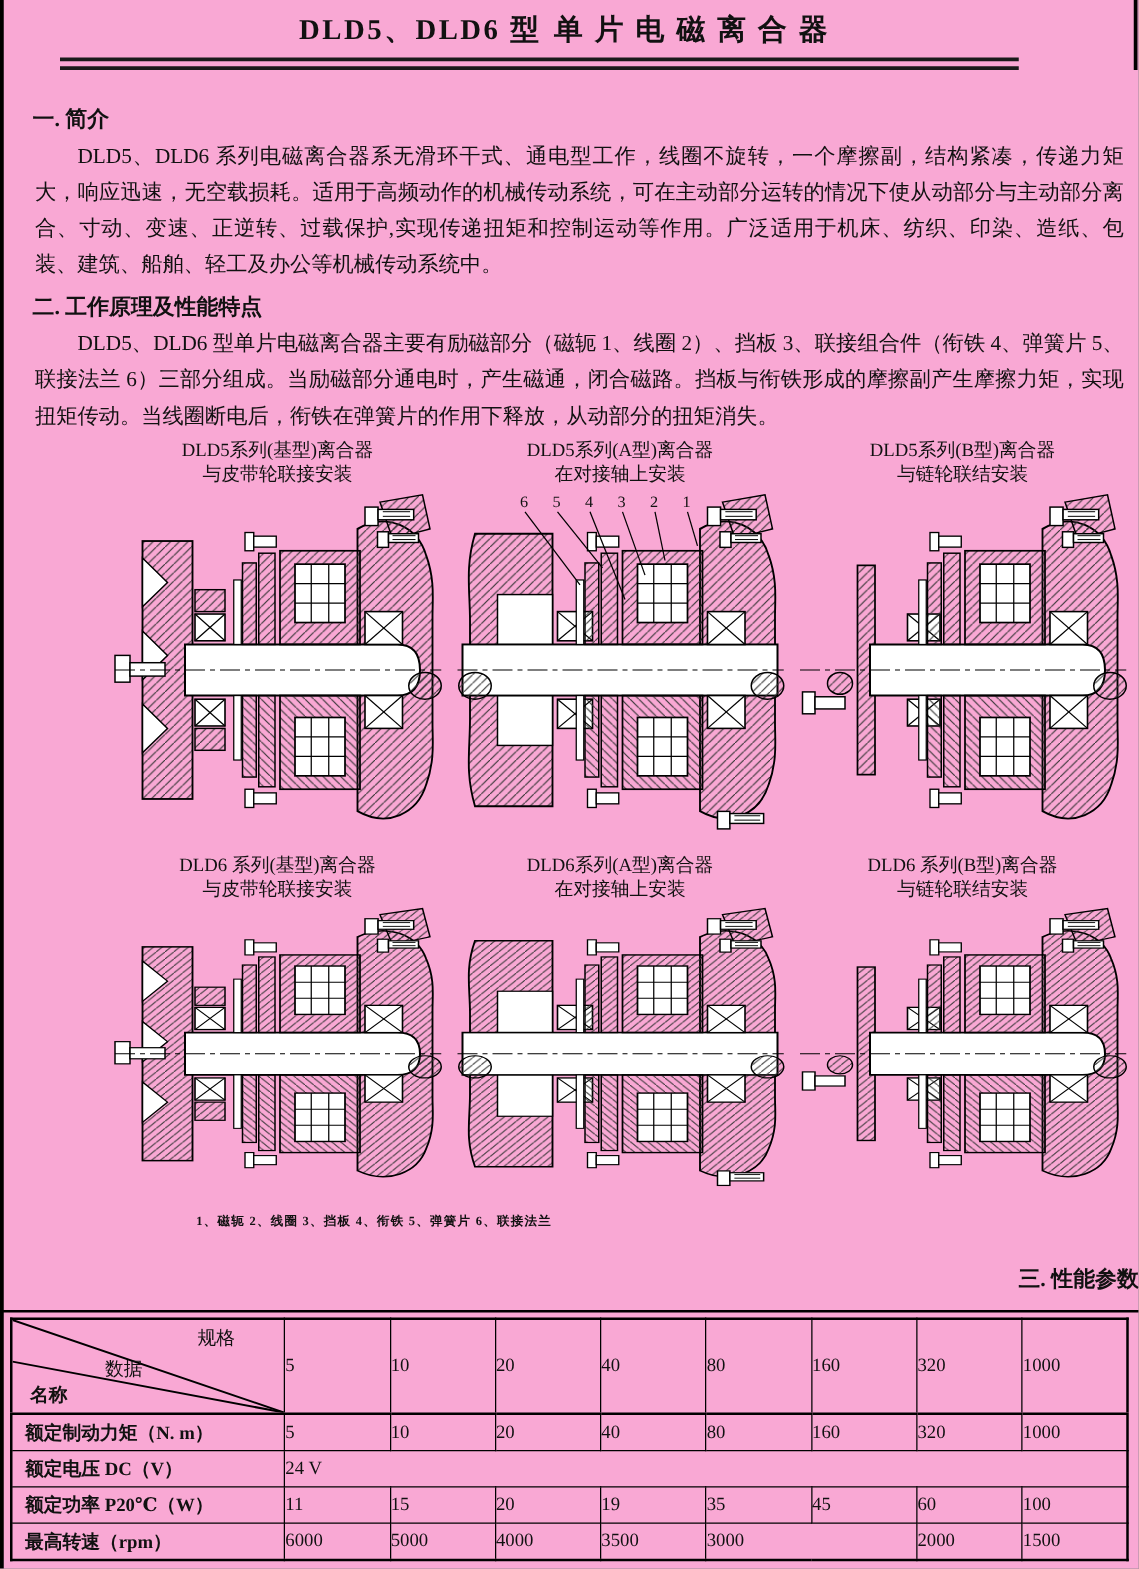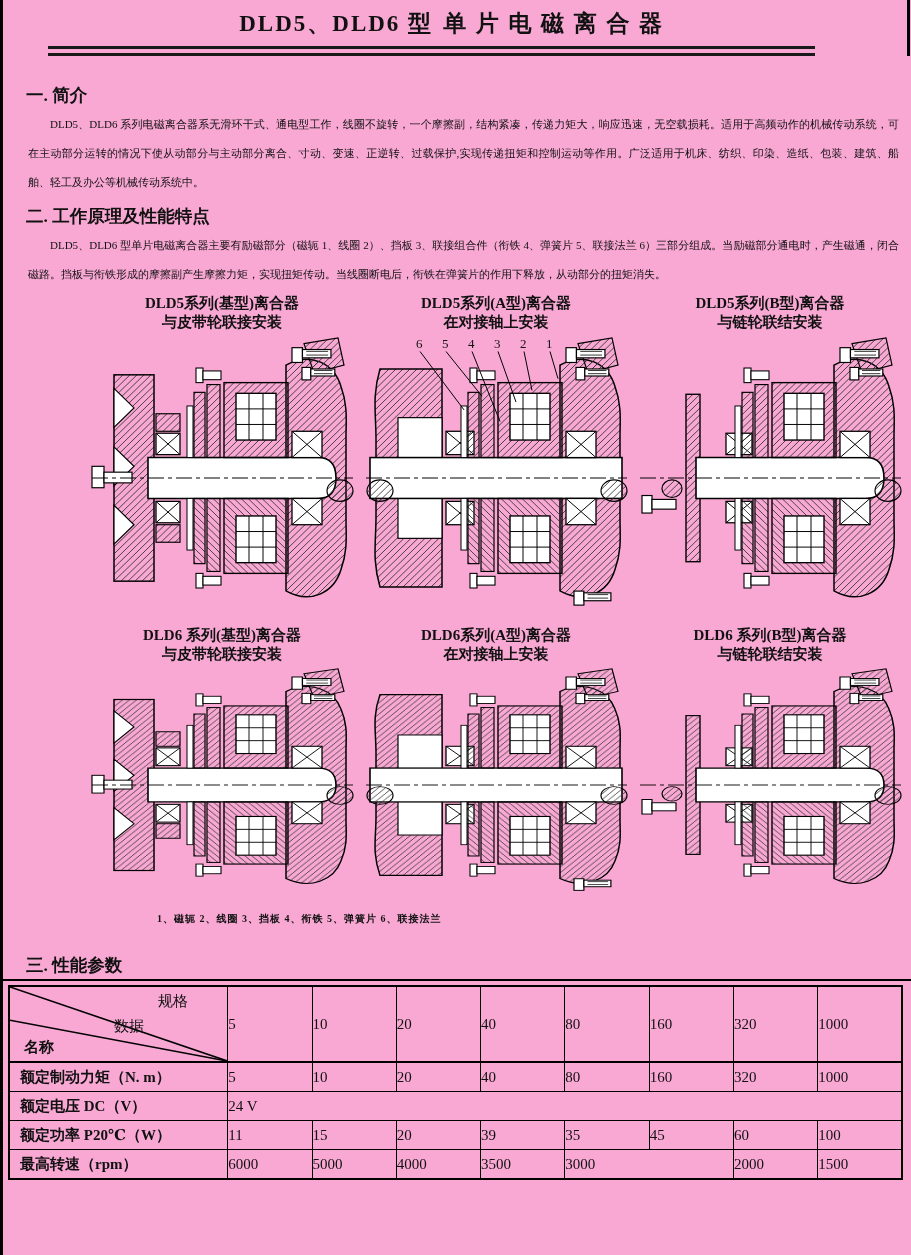--- a/index.html
+++ b/index.html
@@ -9,43 +9,43 @@
   .edge-right{position:absolute;right:1px;top:0;width:3px;height:56px;background:#000;}
 
   .title{margin:9px 0 0 0;text-align:center;font-size:23px;font-weight:bold;line-height:30px;}
   .title .model{letter-spacing:2px;}
   .title .cjk{letter-spacing:0.42em;margin-left:10px;}
   .double-rule{margin:7px 0 0 48px;width:767px;height:4px;
                border-top:3px solid #1a1a1a;border-bottom:3px solid #1a1a1a;}
 
   .h-sec{margin:28px 0 0 26px;font-size:17.5px;font-weight:bold;line-height:22px;}
   .h-sec.tight{margin-top:8px;}
-  .h-underline{margin-left:0;padding-left:26px;padding-bottom:3px;border-bottom:2px solid #000;}
-
-  .para{margin:4px 12px 0 28px;font-size:11px;line-height:29px;text-align:justify;
+  .h-underline{margin-left:0;padding-left:26px;padding-bottom:14px;border-bottom:2px solid #000;text-align:right;}
+
+  .para{margin:4px 12px 0 28px;font-size:17px;line-height:29px;text-align:justify;
         text-indent:2em;}
 
   .figures{position:relative;margin:3px 0 0 85px;width:823px;}
   .fig-row{display:flex;}
   .fig{width:274px;text-align:center;}
-  .fig-cap{font-size:15px;font-weight:bold;line-height:19px;min-height:38px;padding-top:2px;}
+  .fig-cap{font-size:15px;font-weight:normal;line-height:19px;min-height:38px;padding-top:2px;}
   .fig svg{display:block;margin:0 auto;}
   .fig-legend{margin:6px 0 0 72px;font-size:10px;font-weight:bold;letter-spacing:1px;}
 
   table.perf{margin:4px 0 0 8px;width:895px;border-collapse:collapse;table-layout:fixed;
              font-size:15px;}
   table.perf td{border:1.5px solid #000;text-align:left;padding:0;height:28px;}
   table.perf{border:2.5px solid #000;}
   table.perf tr.head td{height:74px;border-bottom:2.5px solid #000;}
   td.rowlabel{text-align:left;padding-left:10px !important;font-weight:bold;}
   td.corner{position:relative;}
   .corner-svg{position:absolute;left:0;top:0;width:100%;height:100%;}
   .corner-lbl{position:absolute;font-size:15px;}
   .lbl-top{top:5px;left:148px;}
-  .lbl-mid{top:30px;left:104px;}
+  .lbl-mid{top:30px;left:74px;}
   .lbl-bot{bottom:4px;left:14px;font-weight:bold;}
 </style>
 </head>
 <body>
 
 <div class="page">
   <div class="edge-left"></div>
   <div class="edge-right"></div>
 
   <h1 class="title"><span class="model">DLD5、DLD6 型</span><span class="cjk">单片电磁离合器</span></h1>
@@ -546,21 +546,21 @@
     </tr>
     <tr>
       <td class="rowlabel">额定电压 DC（V）</td>
       <td colspan="8">24 V</td>
     </tr>
     <tr>
       <td class="rowlabel">额定功率 P20℃（W）</td>
       <td>11</td>
       <td>15</td>
       <td>20</td>
-      <td>39</td>
+      <td>19</td>
       <td>35</td>
       <td>45</td>
       <td>60</td>
       <td>100</td>
     </tr>
     <tr>
       <td class="rowlabel">最高转速（rpm）</td>
       <td>6000</td>
       <td>5000</td>
       <td>4000</td>

